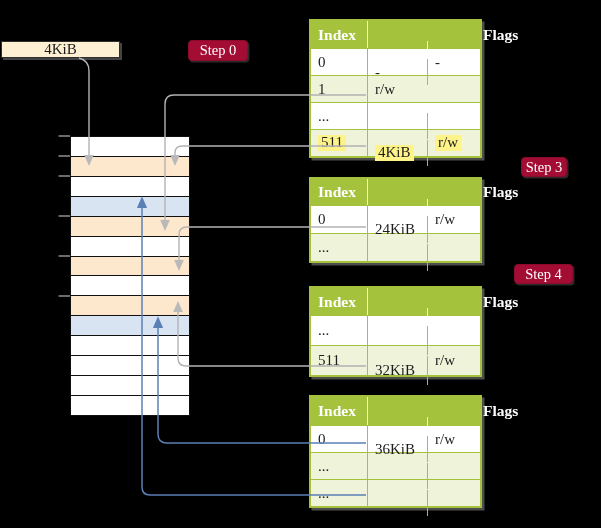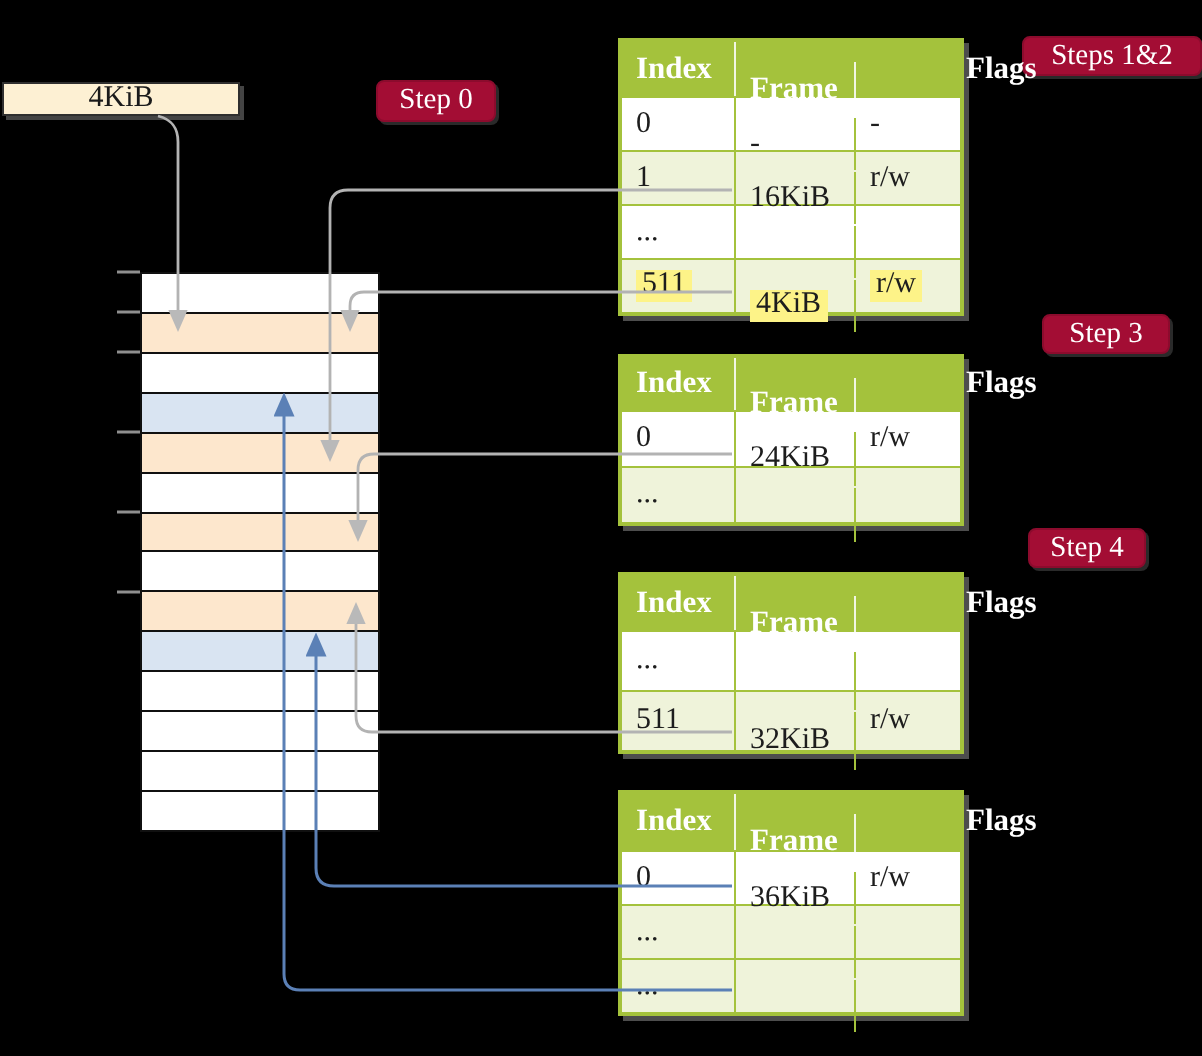--- a/index.html
+++ b/index.html
@@ -19,21 +19,21 @@
   .badge{
     position:absolute;height:20px;box-sizing:border-box;
     background:#a30d34;border:1px solid #8c0b2d;border-radius:4px;
     box-shadow:1.5px 1.5px 0 rgba(120,120,120,.35);
     color:#fff;font-size:14.5px;
     display:flex;align-items:center;justify-content:center;
     padding:0 6px;white-space:nowrap;
   }
   .badge.step0 {left:188px;top:40px;width:60px;height:21px;}
   .badge.steps12{left:511px;top:18px;width:90px;}
-  .badge.step3 {left:521px;top:157px;width:64px;}
+  .badge.step3 {left:521px;top:157px;width:46px;}
   .badge.step4 {left:514px;top:264px;width:59px;text-align:right;}
   
   .memory{
     position:absolute;left:70px;top:136px;width:120px;height:280px;
     border:1px solid #101010;box-sizing:border-box;background:#fff;
     display:flex;flex-direction:column;
   }
   .mrow{flex:1;border-top:1px solid #101010;}
   .mrow:first-child{border-top:none;}
   .mrow.white{background:#ffffff;}
@@ -45,21 +45,20 @@
     border:2px solid #a4c23c;background:#fff;
     box-shadow:2.5px 2.5px 0 rgba(140,140,140,.55);
     font-size:15px;color:#1d1d1d;
   }
   .ptable.t1{top:19px;}  .ptable.t1 .trow{height:26px;}  .ptable.t1 .thead{height:27px;}
   .ptable.t2{top:177px;} .ptable.t2 .trow{height:27px;}  .ptable.t2 .thead{height:26px;}
   .ptable.t3{top:286px;} .ptable.t3 .trow{height:29px;}  .ptable.t3 .thead{height:27px;}
   .ptable.t4{top:395px;} .ptable.t4 .trow{height:26px;}  .ptable.t4 .thead{height:28px;}
   .thead{
     display:flex;background:#a4c23c;color:#fff;font-weight:bold;font-size:15.5px;
-    align-items:center;
   }
   .thead .th{
     box-sizing:border-box;padding:0 0 0 7px;height:100%;
     display:flex;align-items:center;
     border-right:1px solid rgba(255,255,255,.85);
   }
   .thead .th:last-child{border-right:none;margin-left:48px;}
   .trow{display:flex;background:#fff;border-top:1.5px solid #a4c23c;align-items:center;}
   .trow.shade{background:#eff3da;}
   .trow .td{
@@ -83,23 +82,20 @@
 
 <div class="stage">
 
   <div class="pagebox">
     <span>4KiB</span>
   </div>
 
   <div class="badge step0">
     <span>Step 0</span>
   </div>
-  <div class="badge steps12">
-    <span>Steps 1&amp;2</span>
-  </div>
   <div class="badge step3">
     <span>Step 3</span>
   </div>
   <div class="badge step4">
     <span>Step 4</span>
   </div>
 
   <div class="memory">
       <div class="mrow white"></div>
       <div class="mrow peach"></div>
@@ -123,21 +119,20 @@
         <div class="th cfrm">Frame</div>
         <div class="th cflg">Flags</div>
       </div>
       <div class="trow">
         <div class="td cidx">0</div>
         <div class="td cfrm">-</div>
         <div class="td cflg">-</div>
       </div>
       <div class="trow shade">
         <div class="td cidx">1</div>
-        <div class="td cfrm">16KiB</div>
         <div class="td cflg">r/w</div>
       </div>
       <div class="trow">
         <div class="td cidx">...</div>
         <div class="td cfrm"></div>
         <div class="td cflg"></div>
       </div>
       <div class="trow shade">
         <div class="td cidx">
           <span class="hl">511</span>

